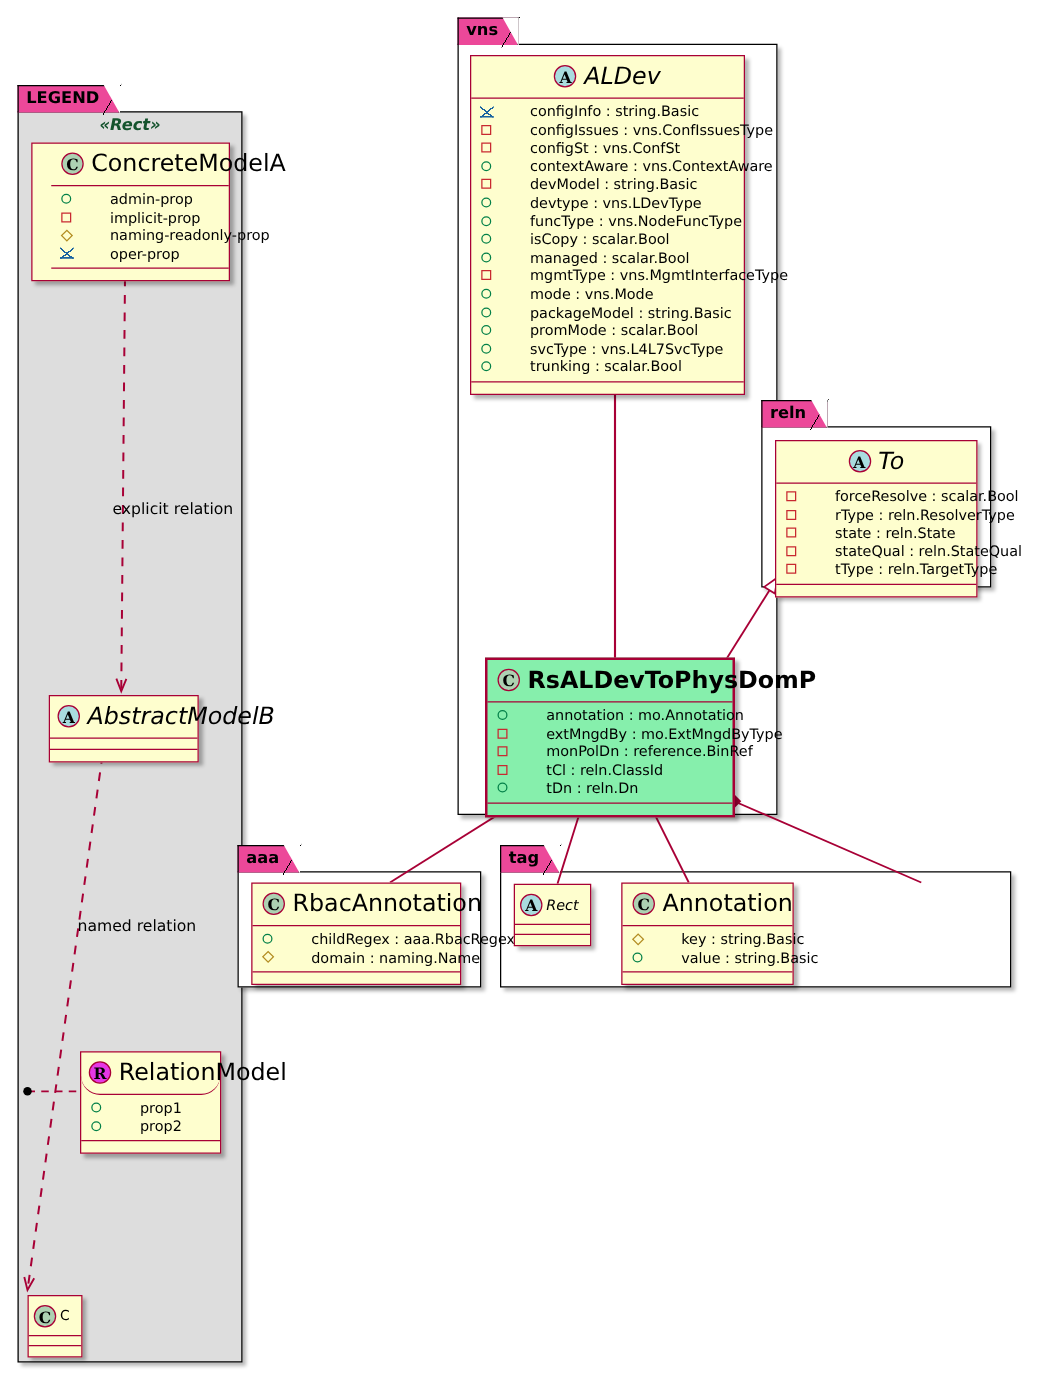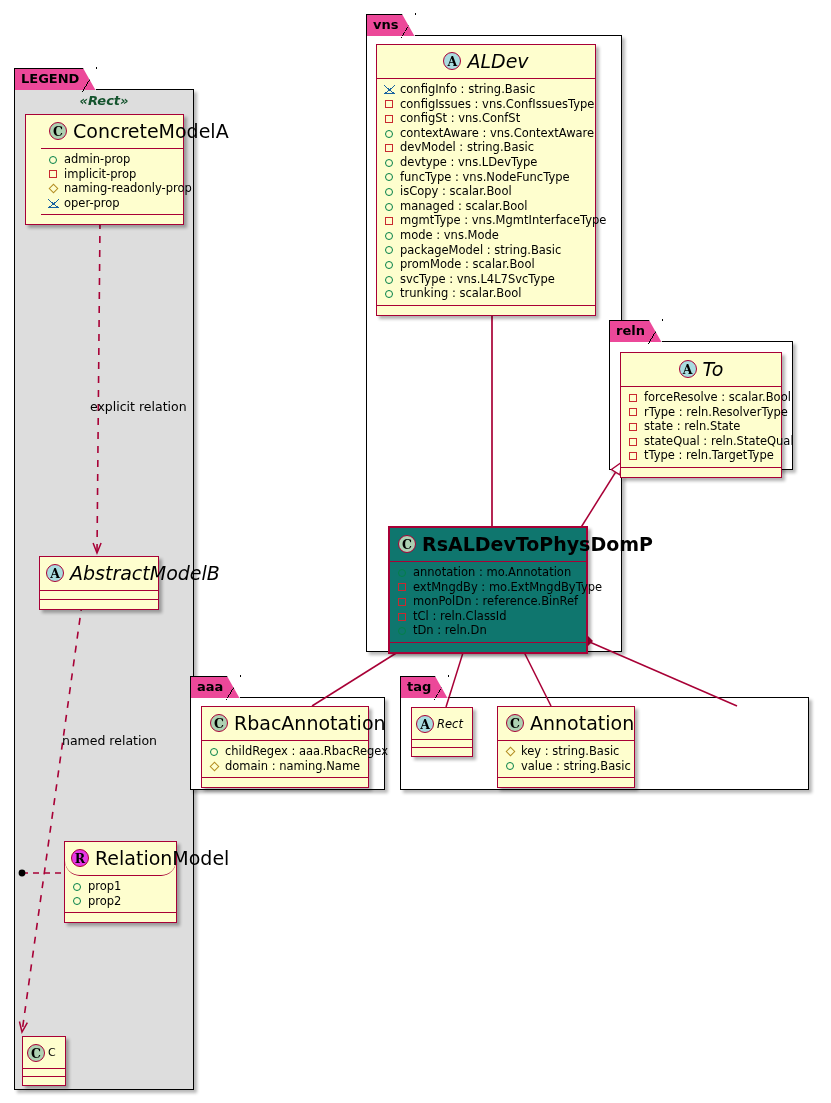--- a/index.html
+++ b/index.html
@@ -76,21 +76,21 @@
   
   .cls {
     position: absolute;
     box-sizing: border-box;
     border: 1.5px solid #a80036;
     background: #fefece;
     box-shadow: 3px 3px 3px rgba(0,0,0,0.30);
     z-index: 5;
   }
   .cls.highlight {
-    background: #0f766e;
+    background: #86efac;
     border: 2px solid #a80036;
   }
   .cls-head {
     position: relative;
     box-sizing: border-box;
     border-bottom: 1.5px solid #a80036;
     text-align: center;
     padding: 5px 8px 6px 8px;
     white-space: nowrap;
   }
@@ -138,21 +138,21 @@
   .cls-methods {
     box-sizing: border-box;
     height: 9px;
   }
   .attr {
     font-size: 11.5px;
     color: #000000;
     line-height: 14.6px;
     white-space: nowrap;
     display: flex;
-    align-items: center;
+    gap: 24px;
   }
   .vis {
     display: inline-block;
     width: 13px;
     min-width: 13px;
     height: 13px;
     margin-right: 4px;
     position: relative;
   }
   .vis::before {

